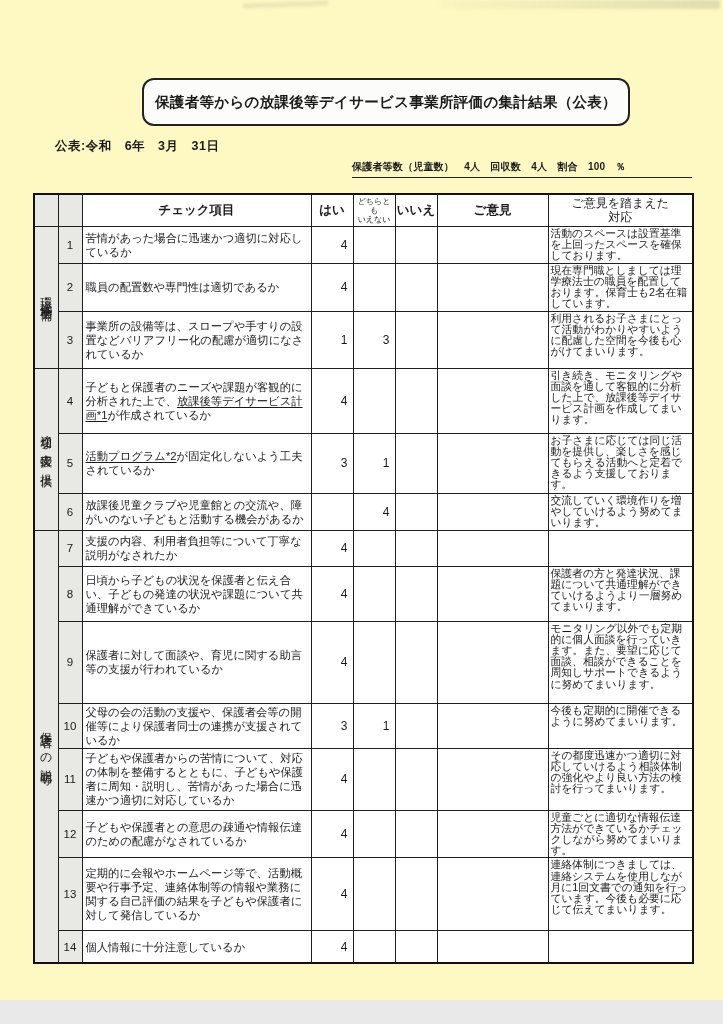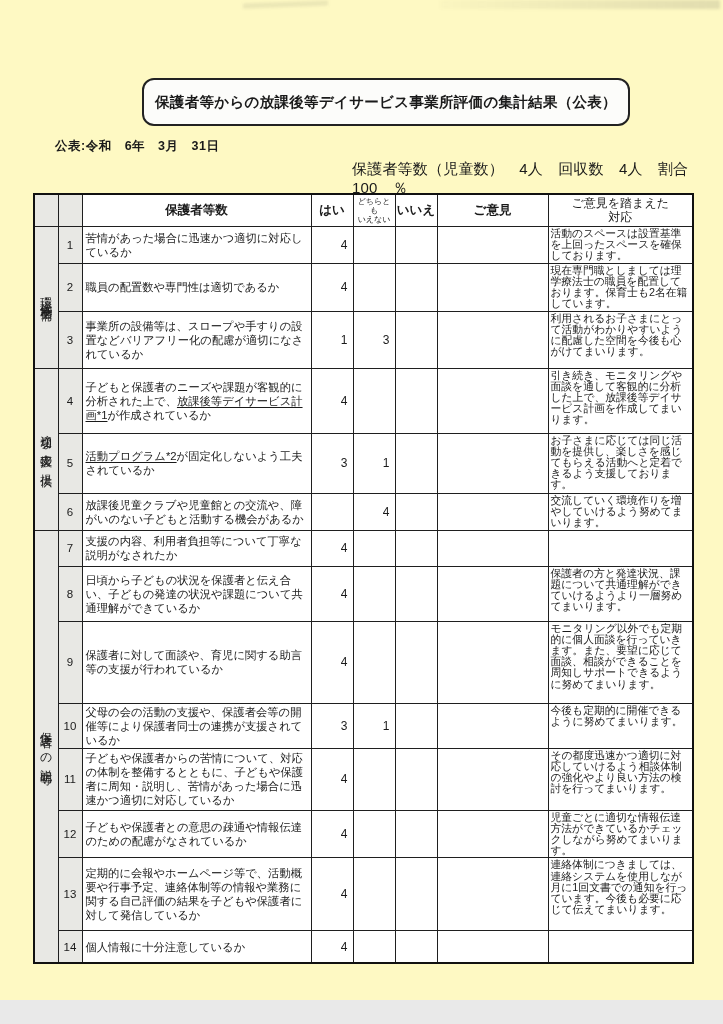--- a/index.html
+++ b/index.html
@@ -7,21 +7,21 @@
   .page{position:relative;width:723px;height:1000px;background:#fef9c3;overflow:hidden;
         font-family:"Liberation Sans","DejaVu Sans",sans-serif;color:#1a1a1a;}
   .title-box{position:absolute;left:142px;top:78px;width:484px;height:44px;
         border:2px solid #222;border-radius:12px;display:flex;align-items:center;justify-content:center;
         font-size:14.5px;font-weight:bold;letter-spacing:0.3px;background:#fcfcfa;}
   .meta-publish{position:absolute;left:55px;top:138px;font-size:12.5px;font-weight:bold;letter-spacing:0.5px;}
   .meta-office{position:absolute;left:55px;top:160px;width:290px;border-bottom:1.5px solid #222;
         padding-bottom:3px;font-size:12.5px;font-weight:bold;}
   .meta-office .oname{margin-left:30px;}
   .meta-stats{position:absolute;left:352px;top:160px;width:340px;border-bottom:1.5px solid #222;
-        padding-bottom:3px;font-size:15px;font-weight:normal;letter-spacing:0.2px;}
+        padding-bottom:3px;font-size:10px;font-weight:bold;letter-spacing:0.2px;}
   table.eval{position:absolute;left:33px;top:193px;width:659px;border-collapse:collapse;table-layout:fixed;
         border:2px solid #111;}
   td{border:1px solid #1f1f1f;overflow:hidden;}
   .gc{background:#e8e8e4;text-align:center;vertical-align:middle;}
   .vtext{writing-mode:vertical-rl;text-orientation:upright;font-size:12px;letter-spacing:2px;
         line-height:1;display:inline-block;}
   .nc{background:#e8e8e4;text-align:center;vertical-align:middle;font-size:11.5px;}
   .qc{background:#fff;vertical-align:middle;text-align:left;font-size:11.3px;line-height:1.24;
         padding:1px 3px;}
   .qc .u{text-decoration:underline;text-underline-offset:2px;}
@@ -68,21 +68,21 @@
         <col style="width:42px">
         <col style="width:42px">
       <col style="width:111px">
         <col style="width:145px">
     </colgroup>
 
     <tbody>
         <tr style="height:25px">
       <td class="hc"></td>
       <td class="hc"></td>
-      <td class="th">保護者等数</td>
+      <td class="th">チェック項目</td>
       <td class="th">はい</td>
       <td class="th-small">どちらとも
 いえない</td>
       <td class="th">いいえ</td>
       <td class="th">ご意見</td>
       <td class="th-resp">ご意見を踏まえた
 対応</td>
     </tr>
 
     <tr style="height:37px">

